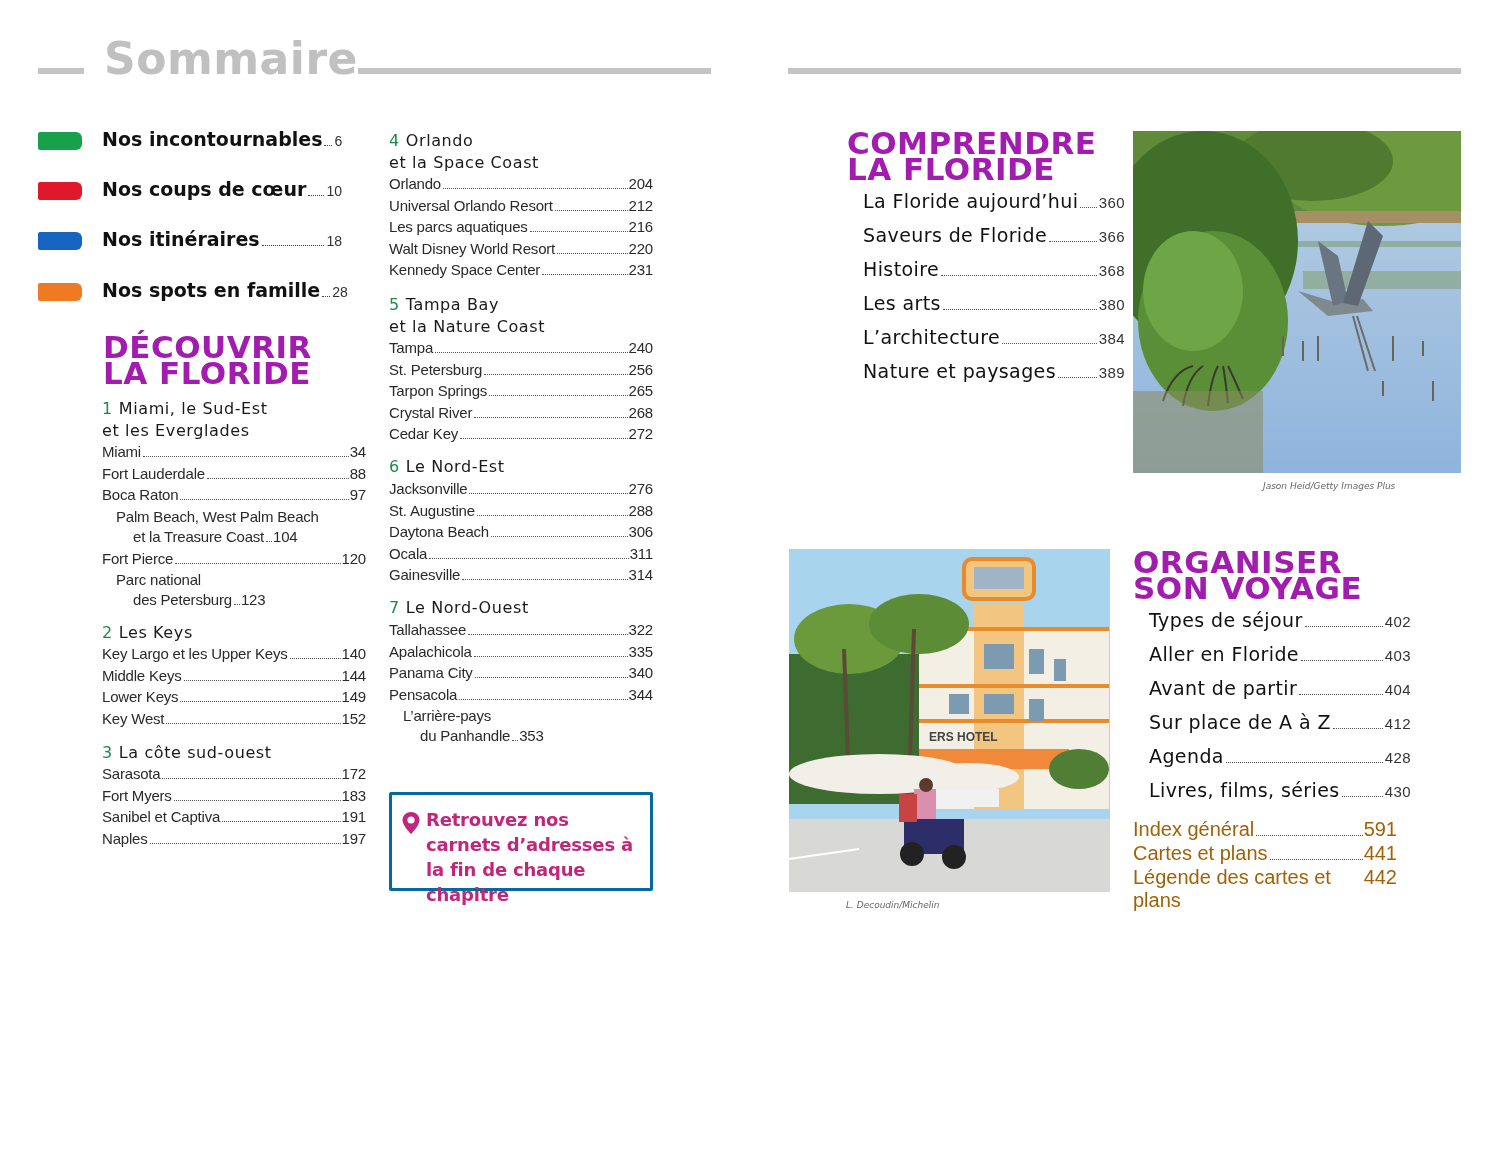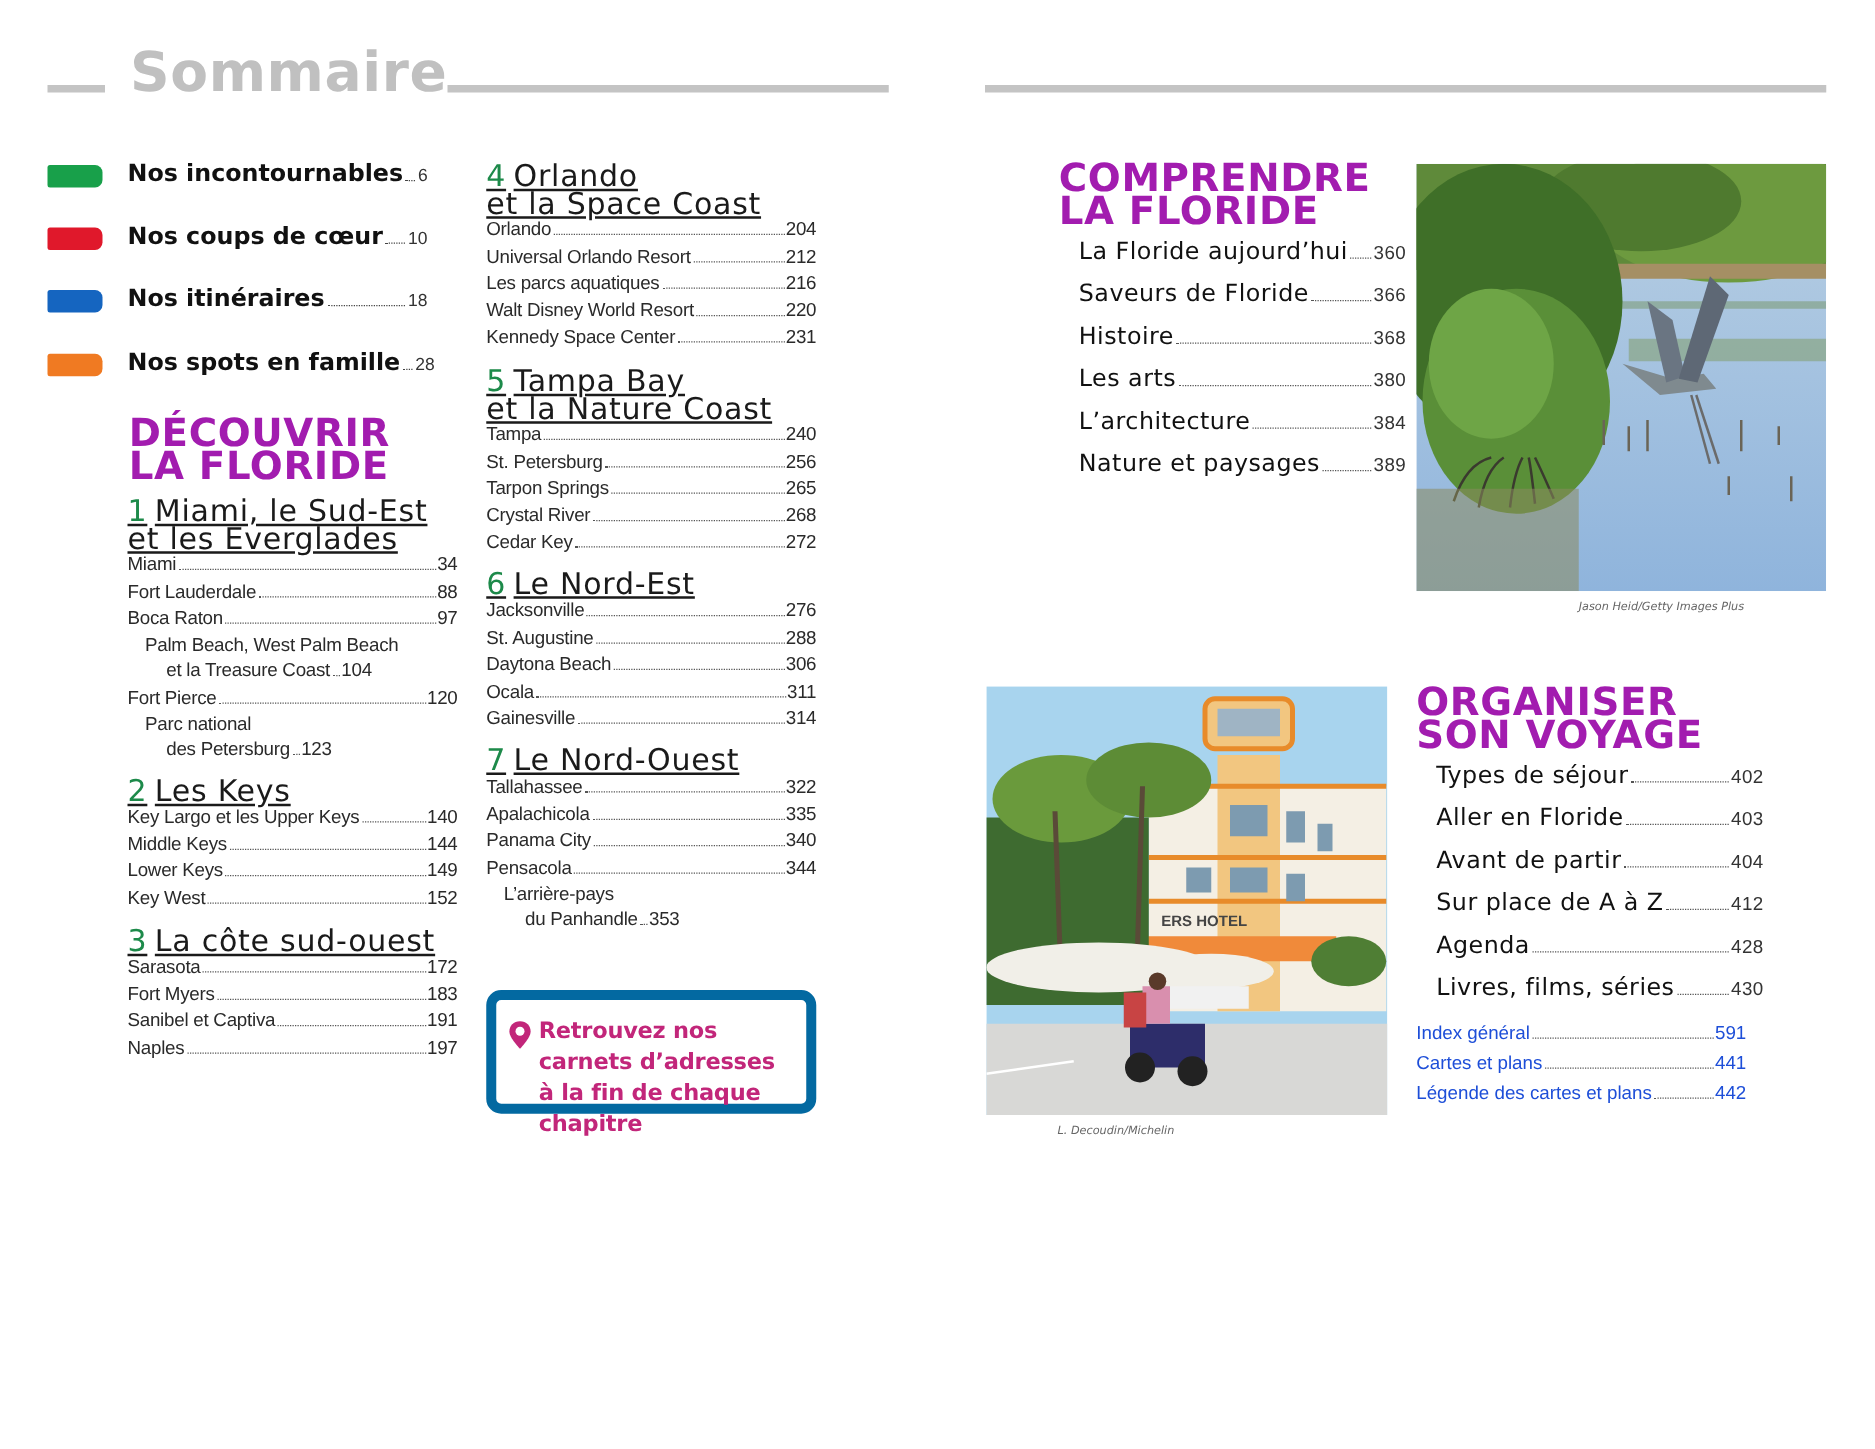--- a/index.html
+++ b/index.html
@@ -14,46 +14,46 @@
   .hl-swatch { width: 44px; height: 18px; border-radius: 2px 6px 6px 2px; }
   .hl-row { position: absolute; left: 102px; width: 240px; display: flex; align-items: baseline; }
   .hl-label { font-family: "DejaVu Sans", sans-serif; font-weight: bold; font-size: 19px; color: #111; white-space: nowrap; }
   .hl-dots { flex: 1; border-bottom: 1.5px dotted #444; margin: 0 2px 4px 2px; min-width: 8px; }
   .hl-page { font-size: 14px; color: #333; }
 
   
   .sec-head { position: absolute; font-family: "DejaVu Sans", sans-serif; font-weight: bold; font-size: 31px; line-height: 26px; color: #a21caf; letter-spacing: 0.5px; }
 
   
-  .ch-head { position: absolute; font-family: "DejaVu Sans", sans-serif; font-size: 24px; line-height: 22px; color: #1a1a1a; letter-spacing: 0.6px; text-decoration: underline; }
+  .ch-head { position: absolute; font-family: "DejaVu Sans", sans-serif; font-size: 16px; line-height: 22px; color: #1a1a1a; letter-spacing: 0.6px; }
   .ch-num { color: #1d8a4a; margin-right: 6px; }
 
   
   .toc { position: absolute; list-style: none; }
   .toc li { display: flex; align-items: baseline; font-family: "Liberation Sans", sans-serif; font-size: 15px; color: #2a2a2a; height: 21.5px; letter-spacing: -0.2px; }
   .toc li .lbl { white-space: nowrap; }
   .toc li .dots { flex: 1; border-bottom: 1.3px dotted #555; margin: 0 1px 3px 2px; min-width: 6px; }
   .toc li .pg { white-space: nowrap; }
   .toc li.two { flex-direction: column; height: 42px; align-items: flex-start; margin-left: 14px; }
   .toc li.two .line1 { height: 20px; }
   .toc li.two .line2 { display: flex; align-items: baseline; padding-left: 17px; height: 21px; }
 
   
   .big { position: absolute; list-style: none; margin-left: 16px; }
   .big li { display: flex; align-items: baseline; font-family: "DejaVu Sans", sans-serif; font-size: 19px; color: #111; height: 34px; letter-spacing: 0.4px; }
   .big li .lbl { white-space: nowrap; }
   .big li .dots { flex: 1; border-bottom: 1.3px dotted #555; margin: 0 2px 4px 2px; min-width: 4px; }
   .big li .pg { font-family: "Liberation Sans", sans-serif; font-size: 15px; color: #333; }
 
   .small { position: absolute; list-style: none; }
-  .small li { display: flex; align-items: baseline; font-family: "Liberation Sans", sans-serif; font-size: 15px; color: #1d4ed8; height: 24px; }
+  .small li { display: flex; align-items: baseline; font-family: "Liberation Sans", sans-serif; font-size: 20px; color: #a16207; height: 24px; }
   .small li .dots { flex: 1; border-bottom: 1.3px dotted #555; margin: 0 1px 3px 2px; }
 
   
-  .callout { position: absolute; left: 389px; top: 792px; width: 264px; height: 99px; border: 8px solid #0369a1; border-radius: 12px; padding: 12px 10px 0 34px; }
+  .callout { position: absolute; left: 389px; top: 792px; width: 264px; height: 99px; border: 3px solid #0369a1; border-radius: 2px; padding: 12px 10px 0 34px; }
   .callout-text { font-family: "DejaVu Sans", sans-serif; font-weight: bold; font-size: 18px; line-height: 25px; color: #c2267a; letter-spacing: -0.2px; }
   .pin { position: absolute; left: 9px; top: 16px; width: 20px; height: 24px; }
 
   
   .photo { position: absolute; overflow: hidden; }
   .credit { position: absolute; font-family: "DejaVu Sans", sans-serif; font-style: italic; font-size: 9px; color: #666; }
 </style>
 </head>
 <body>
 

